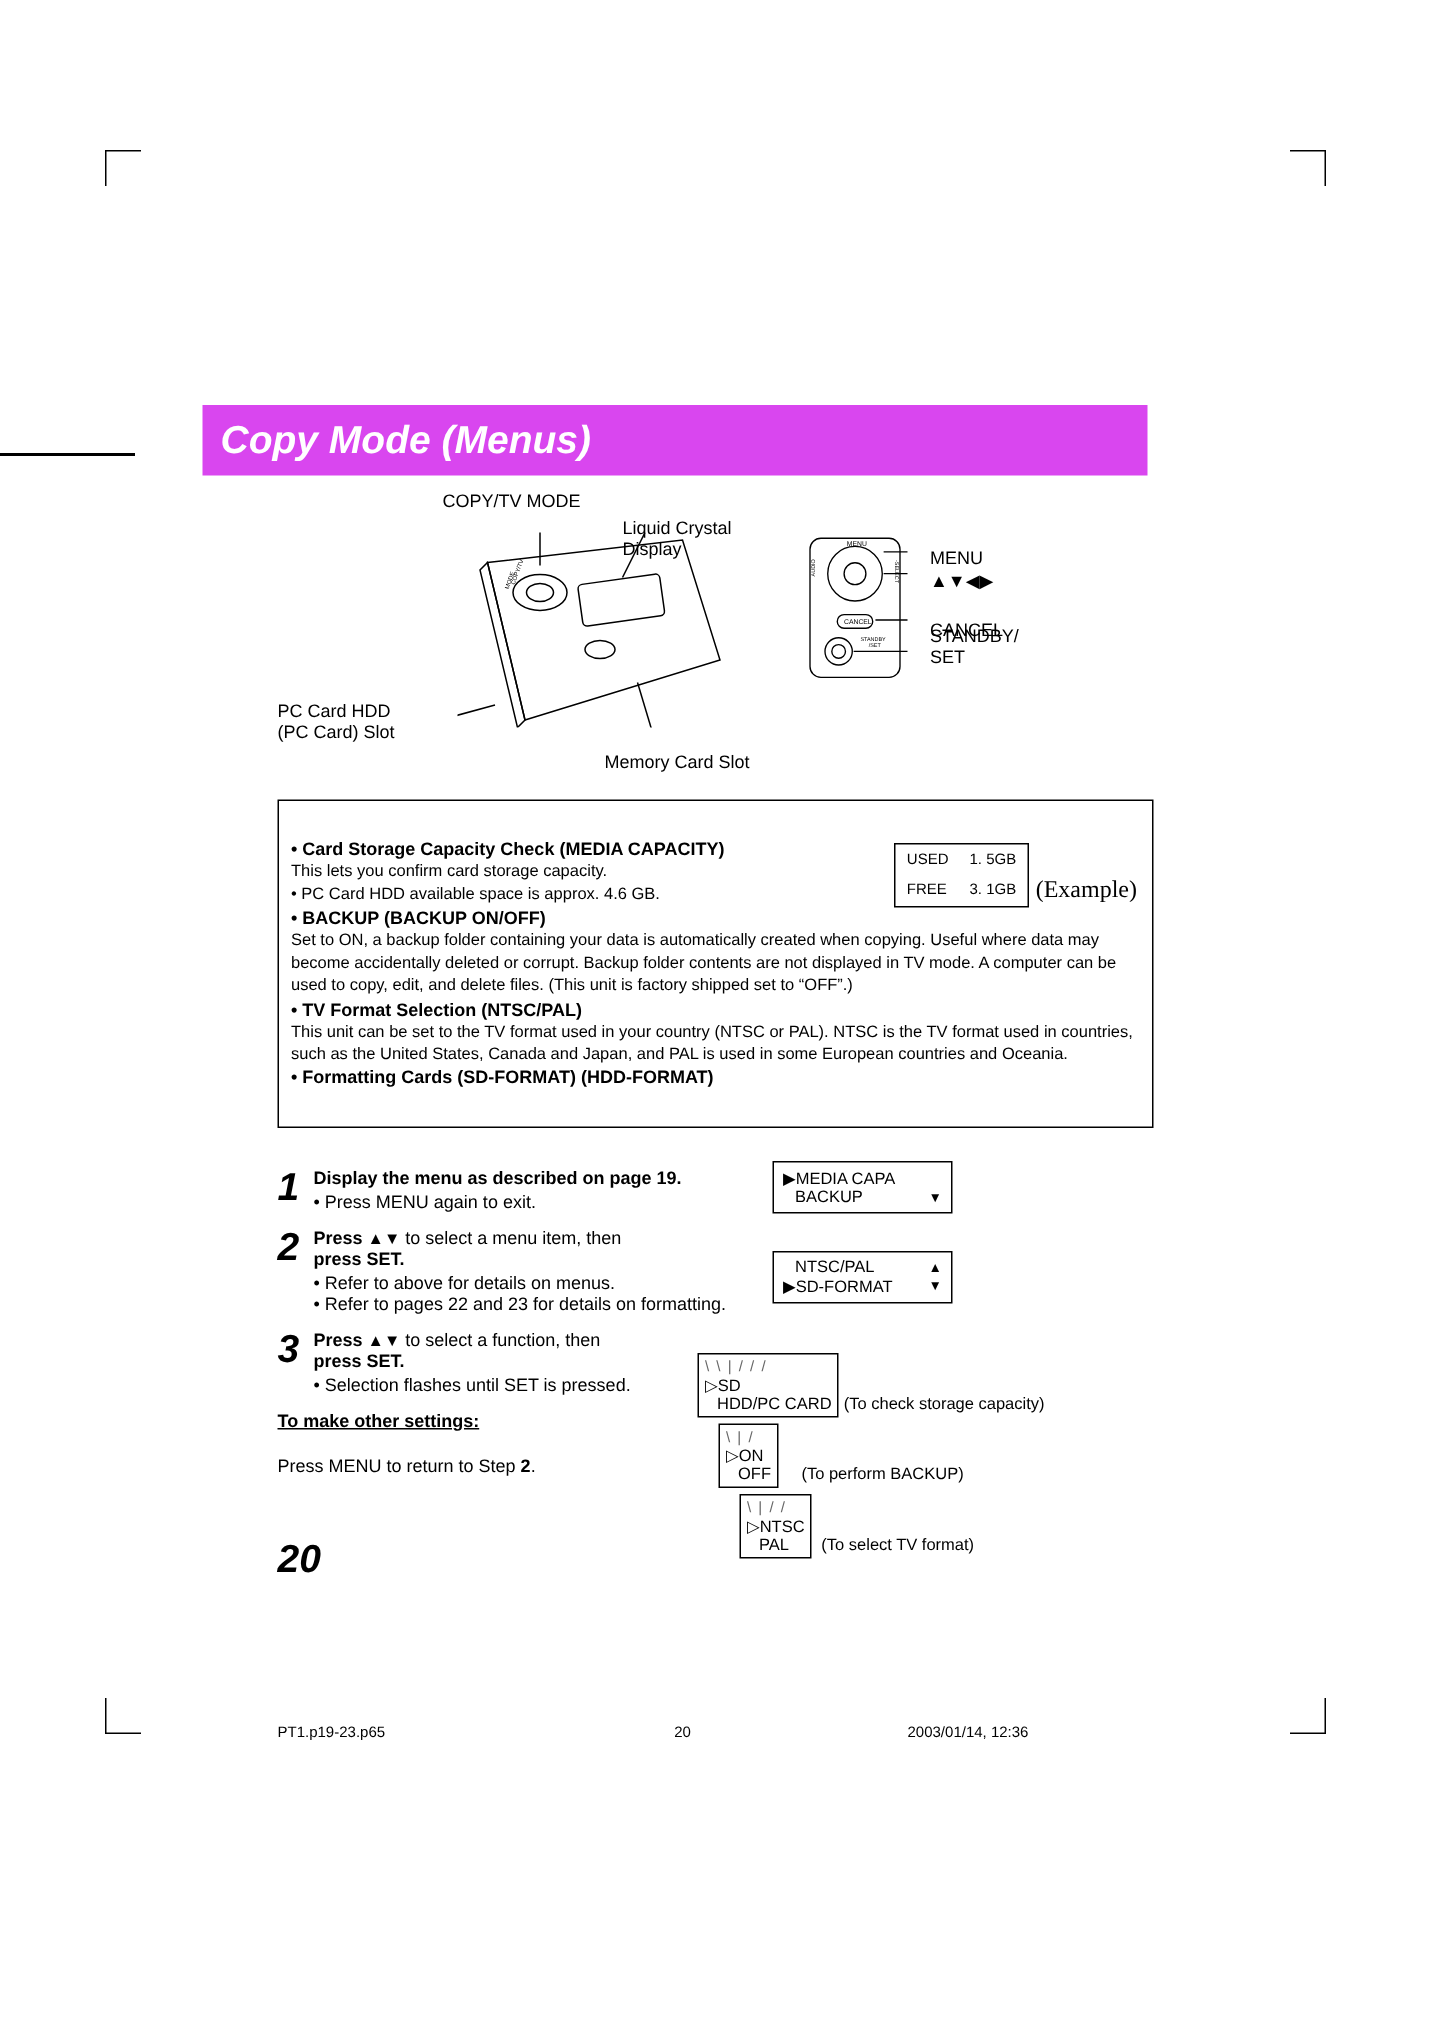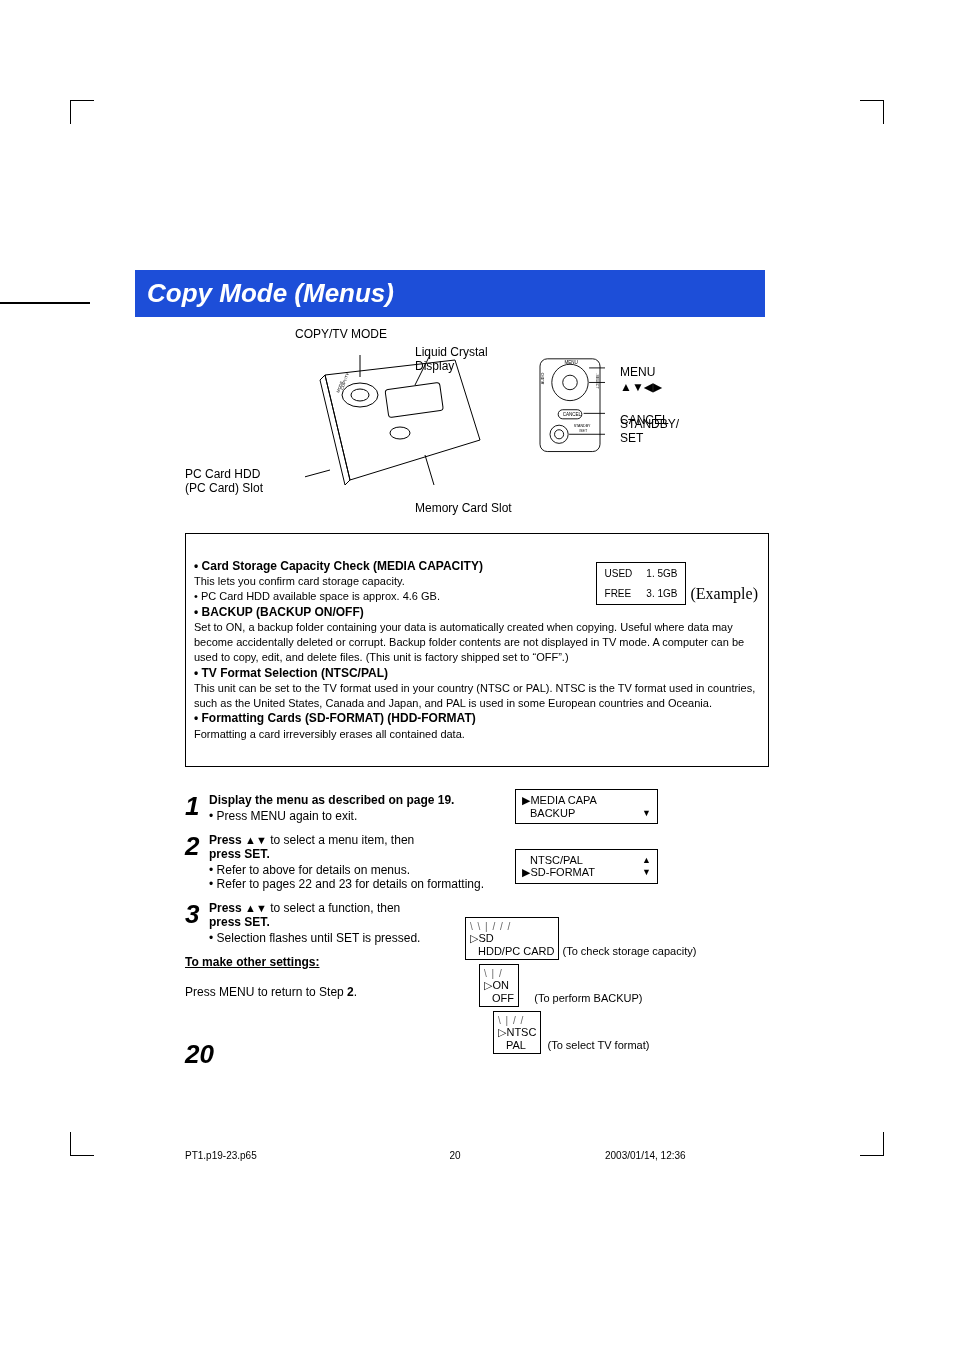--- a/index.html
+++ b/index.html
@@ -16,21 +16,21 @@
     position: absolute; width: 24px; height: 24px; border-color: #000;
   }
   .crop-tl { top: 100px; left: 70px; border-top: 1px solid; border-left: 1px solid; }
   .crop-tr { top: 100px; right: 70px; border-top: 1px solid; border-right: 1px solid; }
   .crop-bl { bottom: 195px; left: 70px; border-bottom: 1px solid; border-left: 1px solid; }
   .crop-br { bottom: 195px; right: 70px; border-bottom: 1px solid; border-right: 1px solid; }
 
   .page { position: absolute; left: 185px; top: 270px; width: 584px; }
 
   .title-bar {
-    background: #1d4ed8; color: #fff; font-weight: bold; font-style: italic;
+    background: #d946ef; color: #fff; font-weight: bold; font-style: italic;
     font-size: 26px; padding: 8px 12px; width: 630px; margin-left: -50px;
   }
   .title-bar::before {
     content:""; position:absolute; left:-185px; top:32px; width:90px; height:2px; background:#000;
   }
 
   .diagram-area { position: relative; height: 200px; margin-top: 10px; }
   .diagram-label { position: absolute; font-size: 12px; color:#000; }
   .device-sketch {
     position: absolute; left: 120px; top: 28px; width: 180px; height: 130px;
@@ -54,21 +54,21 @@
   .step-body { font-size: 12px; }
   .step-body .lead { font-weight: bold; }
   .step-body ul { list-style: none; margin-top: 2px; }
   .step-body li::before { content: "• "; }
   .u-arrows { font-family: Arial; font-size: 11px; }
 
   .other-h { font-weight: bold; text-decoration: underline; margin-top: 2px; font-size:12px;}
   .other-p { font-size: 12px; margin-top: 16px;}
 
   .lcd-mini {
-    border:1px solid #000; width:143px; font-size:11px; padding:4px 6px;
+    border:1px solid #000; width:120px; font-size:11px; padding:4px 6px;
     position:absolute;
   }
   .lcd-mini .row { display:flex; justify-content:space-between; align-items:center;}
   .tri { font-size:9px; }
 
   .func-diagram { position:absolute; left:280px; top:120px; font-size:11px; }
   .func-box { border:1px solid #000; padding:2px 4px; display:inline-block; background:#fff;}
   .func-item { margin:4px 0; white-space:nowrap;}
   .dashed-frag { color:#666; font-size:10px; letter-spacing:1px;}
   .thinline { stroke:#000; stroke-width:1; fill:none;}
@@ -91,21 +91,21 @@
 <div class="page">
 
   <div class="title-bar">Copy Mode (Menus)</div>
 
   <div class="diagram-area">
     <div class="diagram-label" style="left:110px; top:0;">COPY/TV MODE</div>
     <div class="diagram-label" style="left:230px; top:18px; white-space:pre;">Liquid Crystal
 Display</div>
     <div class="diagram-label" style="left:0; top:140px; white-space:pre;">PC Card HDD
 (PC Card) Slot</div>
-    <div class="diagram-label" style="left:230px; top:174px;">Memory Card Slot</div>
+    <div class="diagram-label" style="left:218px; top:174px;">Memory Card Slot</div>
 
     <svg class="device-sketch" viewBox="0 0 180 130">
       <polygon class="thinline" points="20,20 150,5 175,85 45,125"></polygon>
       <polygon class="thinline" points="20,20 45,125 40,130 15,25"></polygon>
       <ellipse class="thinline" cx="55" cy="40" rx="18" ry="12"></ellipse>
       <ellipse class="thinline" cx="55" cy="40" rx="9" ry="6"></ellipse>
       <rect class="thinline" x="80" y="35" width="55" height="28" rx="3" transform="rotate(-8 80 35)"></rect>
       <ellipse class="thinline" cx="95" cy="78" rx="10" ry="6"></ellipse>
       <line class="thinline" x1="55" y1="22" x2="55" y2="-5"></line>
       <line class="thinline" x1="110" y1="30" x2="125" y2="0"></line>
@@ -166,21 +166,20 @@
         </table>
     </div>
     <div class="h">• Card Storage Capacity Check (MEDIA CAPACITY)</div>
     <div>This lets you confirm card storage capacity.</div>
     <div>•  PC Card HDD available space is approx. 4.6 GB.</div>
     <div class="h">• BACKUP (BACKUP ON/OFF)</div>
     <div>Set to ON, a backup folder containing your data is automatically created when copying. Useful where data may become accidentally deleted or corrupt. Backup folder contents are not displayed in TV mode. A computer can be used to copy, edit, and delete files. (This unit is factory shipped set to “OFF”.)</div>
     <div class="h">• TV Format Selection (NTSC/PAL)</div>
     <div>This unit can be set to the TV format used in your country (NTSC or PAL). NTSC is the TV format used in countries, such as the United States, Canada and Japan, and PAL is used in some European countries and Oceania.</div>
     <div class="h">• Formatting Cards (SD-FORMAT) (HDD-FORMAT)</div>
-    <div>Formatting a card irreversibly erases all contained data.</div>
     <div style="clear:both"></div>
   </div>
 
   <div class="steps">
 
     <div class="lcd-mini" style="left:330px; top:-4px;">
       <div class="row">
           <span>▶MEDIA CAPA</span>
           <span></span>
         </div>

